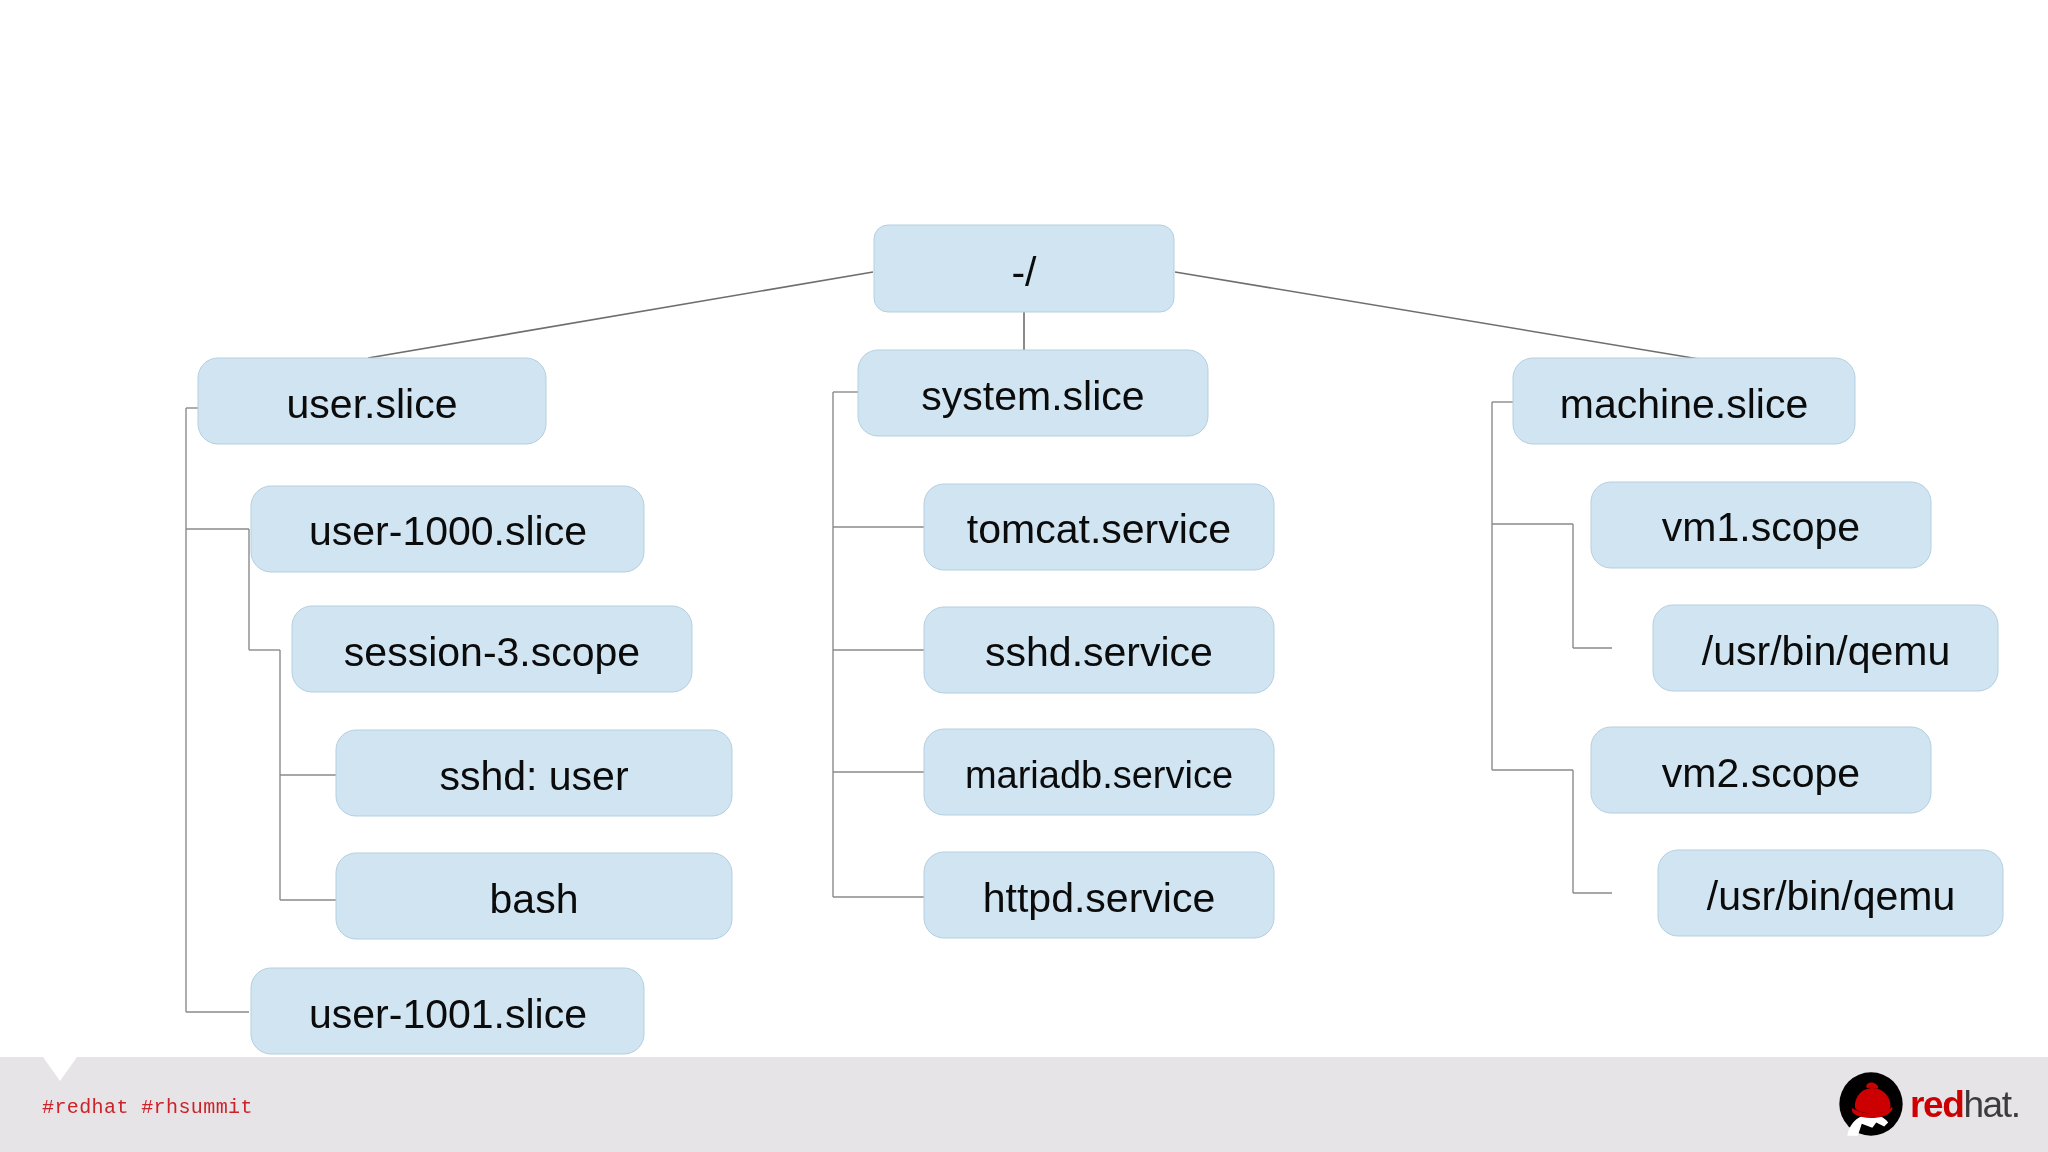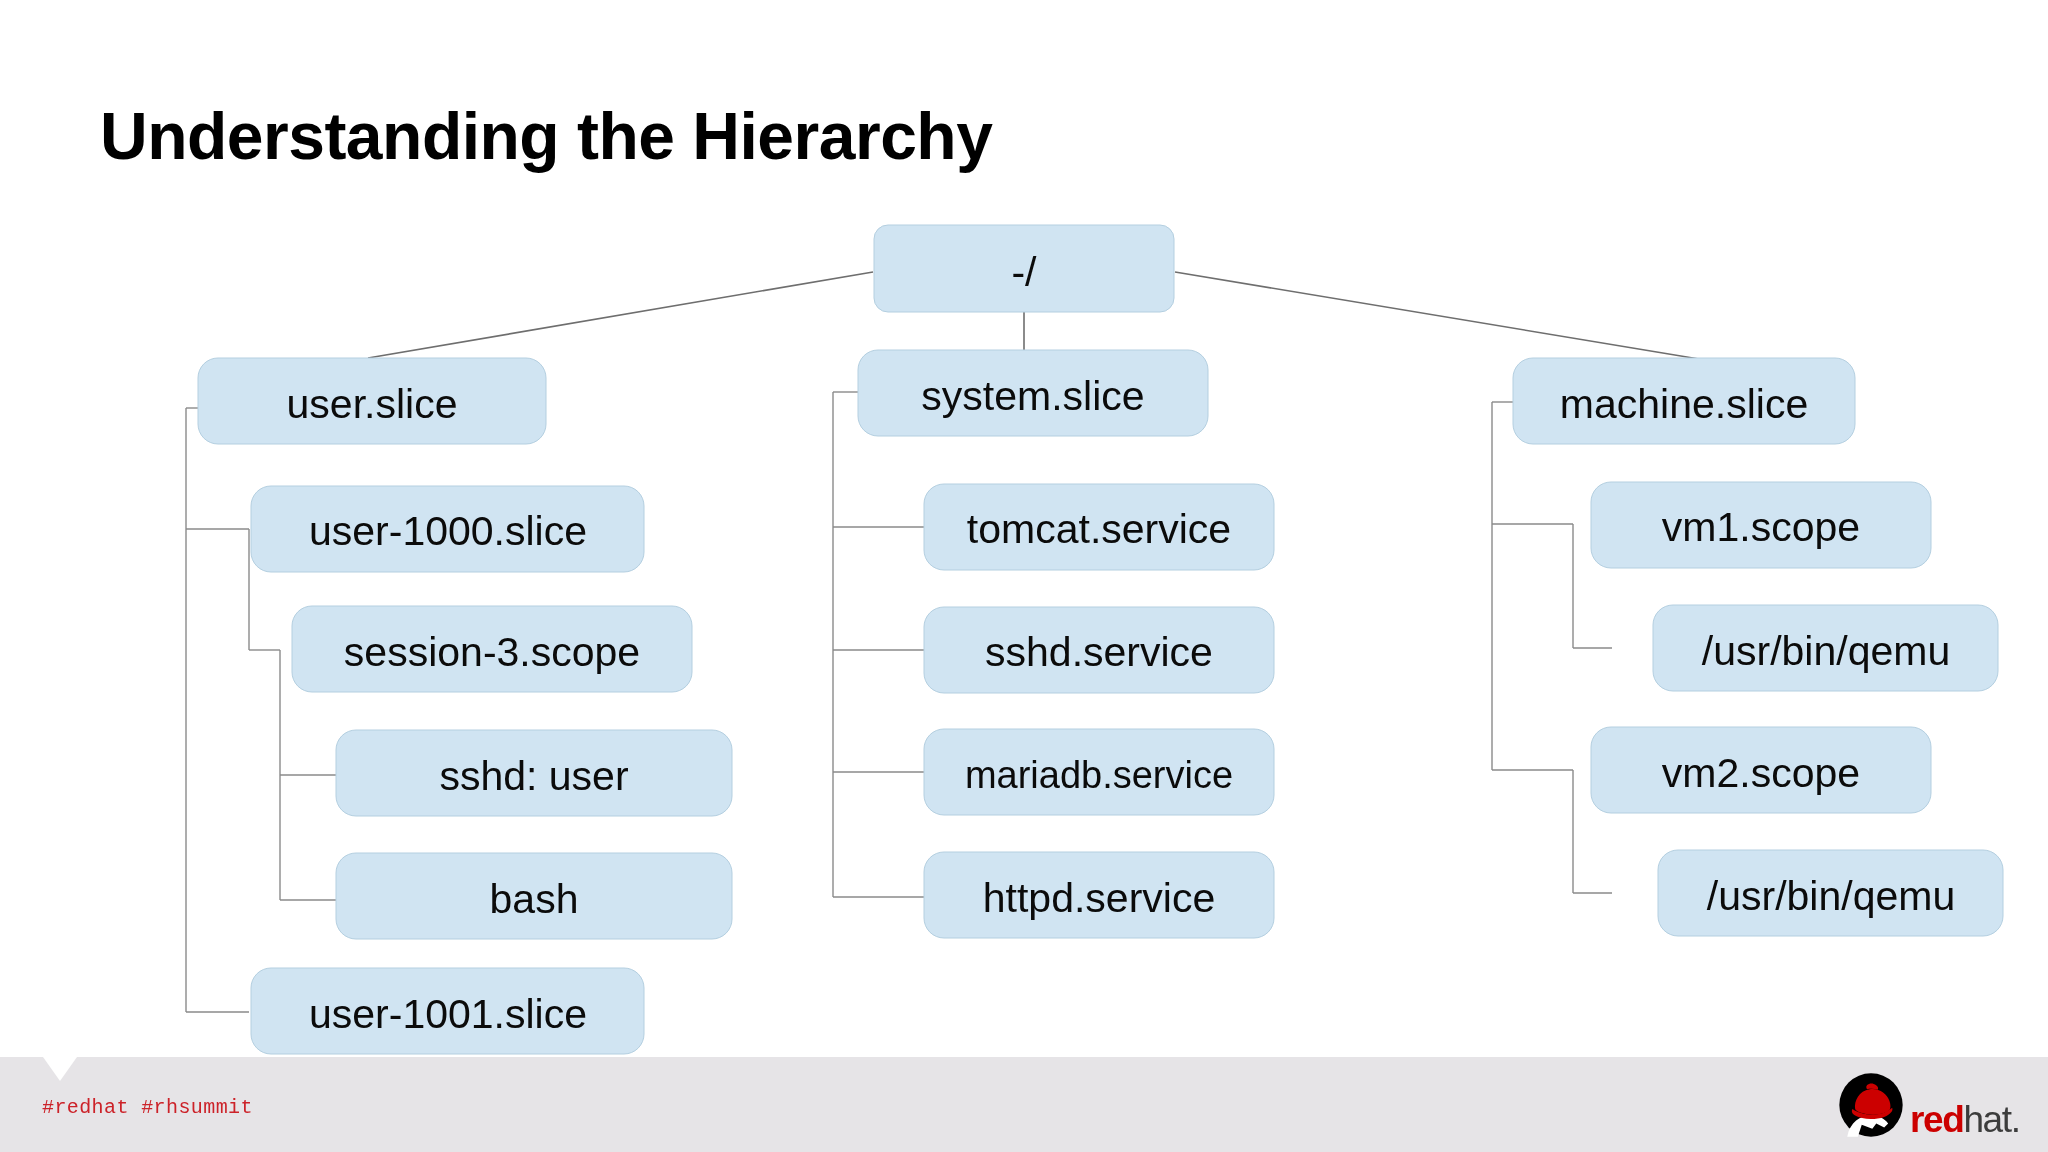--- a/index.html
+++ b/index.html
@@ -99,39 +99,38 @@
   }
 
   
   #redhat-logo {
     position: absolute;
     left: 1838px;
     top: 1070px;
     width: 196px;
     height: 68px;
     display: flex;
-    align-items: flex-end;
+    align-items: center;
   }
   #redhat-wordmark {
     font-family: "Liberation Sans", sans-serif;
     font-size: 37px;
     font-weight: bold;
     letter-spacing: -1.4px;
     margin-left: 6px;
     line-height: 1;
   }
   #redhat-wordmark .rh-red { color: #cc0000; }
   #redhat-wordmark .rh-dark { color: #3c3c3c; font-weight: normal; }
 </style>
 </head>
 <body>
 
 <div id="slide">
 
-  <div id="page-title">Understanding the Hierarchy</div>
 
   <svg id="diagram-svg" viewBox="0 0 2048 1060">
 
     <path class="connector-diag" d="M 873 272 L 368 358"></path>
     <path class="connector-diag" d="M 1024 312 L 1024 358"></path>
     <path class="connector-diag" d="M 1175 272 L 1705 360"></path>
 
     <path class="connector" d="M 186 408 L 186 1012"></path>
     <path class="connector" d="M 186 408 L 200 408"></path>
 

